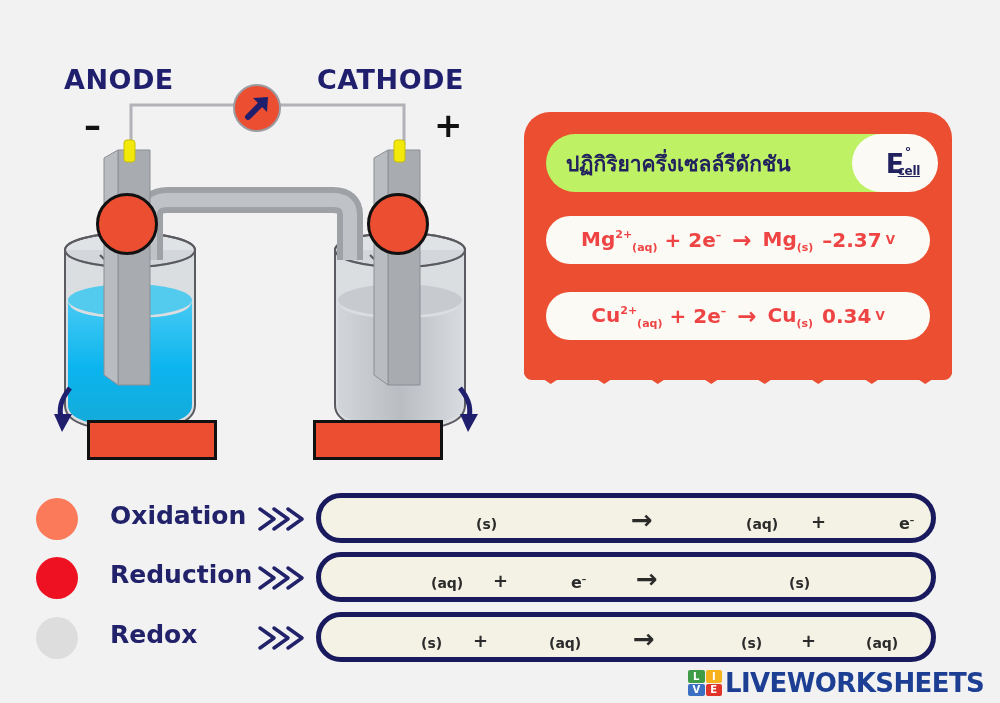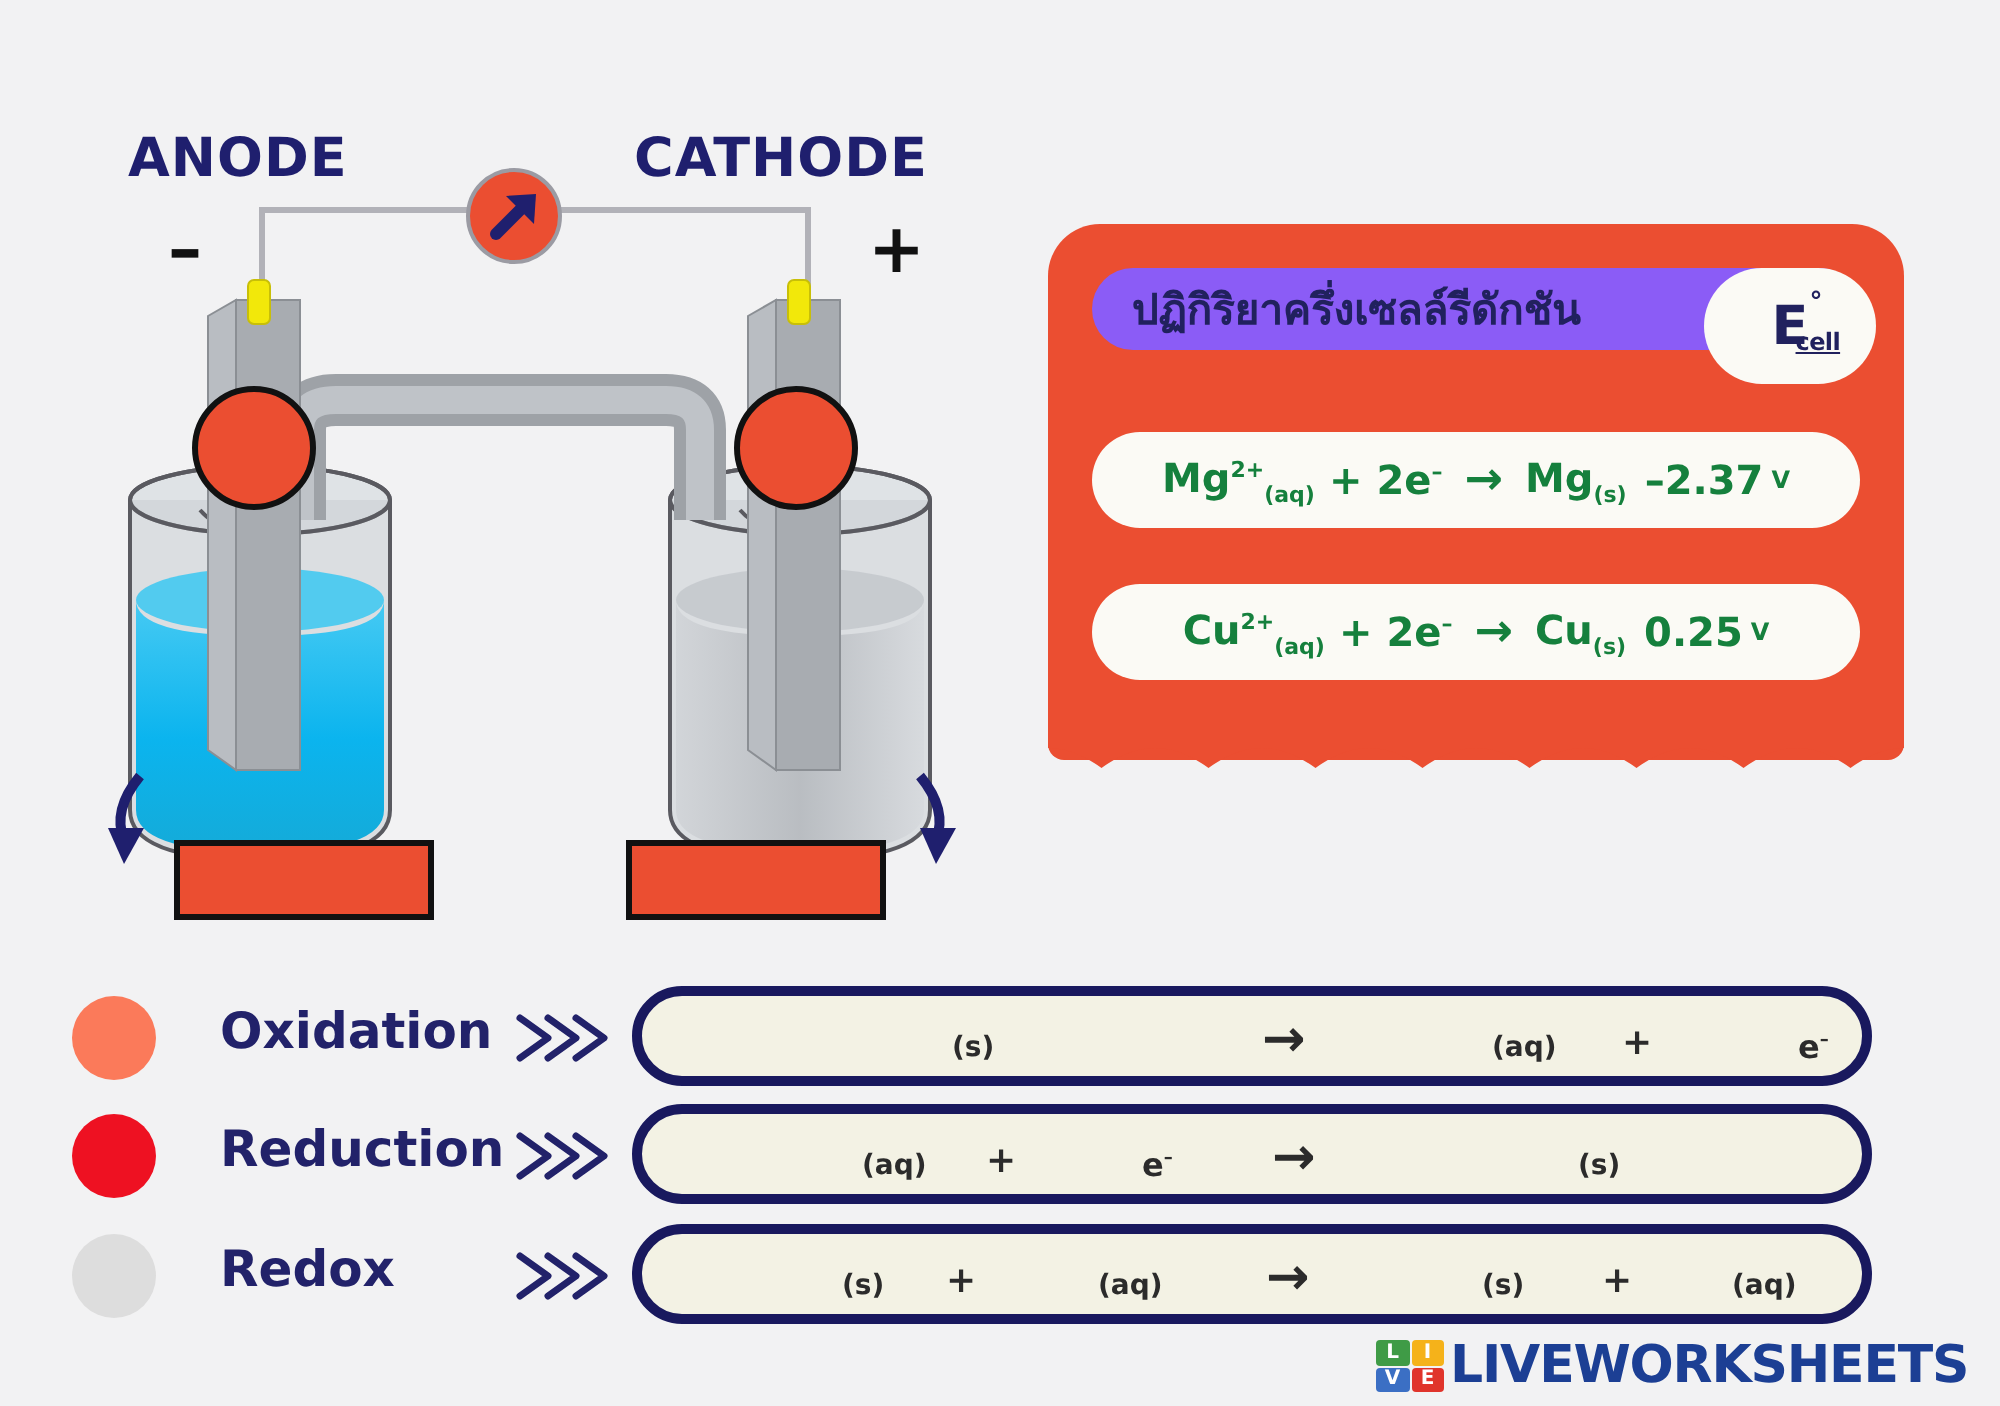--- a/index.html
+++ b/index.html
@@ -73,22 +73,22 @@
     border-radius: 26px 26px 8px 8px;
   }
   #panel-scallop {
     position: absolute;
     left: 0; top: 252px;
     width: 428px; height: 28px;
   }
   #panel-header {
     position: absolute;
     left: 22px; top: 22px;
-    width: 384px; height: 41px;
-    background: #8b5cf6;
+    width: 384px; height: 58px;
+    background: #bef264;
     border-radius: 29px;
     display: flex;
     align-items: center;
     justify-content: flex-start;
   }
   #panel-header-text {
     color: #21215e;
     font-weight: bold;
     font-size: 21px;
     margin-left: 20px;
@@ -132,21 +132,21 @@
 
   .eq-row {
     position: absolute;
     left: 22px;
     width: 384px; height: 48px;
     background: #fbfaf5;
     border-radius: 24px;
     display: flex;
     align-items: center;
     justify-content: center;
-    color: #15803d;
+    color: #ef4444;
     font-weight: bold;
     font-size: 20px;
     white-space: nowrap;
     font-family: "DejaVu Sans", "Liberation Sans", sans-serif;
   }
   #eq-row-1 { top: 104px; }
   #eq-row-2 { top: 180px; }
   .eq-species { position: relative; }
   .eq-sup {
     font-size: 11px;
@@ -394,21 +394,21 @@
     </div>
 
     <div class="eq-row" id="eq-row-2">
       <span class="eq-species">
         <span>Cu</span><span class="eq-sup">2+</span><span class="eq-sub">(aq)</span>
       </span>
       <span class="eq-plus">+</span>
       <span><span>2e</span><span class="eq-sup">–</span></span>
       <span class="eq-arrow">→</span>
       <span><span>Cu</span><span class="eq-sub">(s)</span></span>
-      <span class="eq-value">0.25</span>
+      <span class="eq-value">0.34</span>
       <span class="eq-volt-unit">V</span>
     </div>
   </div>
 
   <div id="answers-section">
     <div class="answer-line" id="answer-line-1">
         <div class="legend-dot" style="background: rgb(251, 122, 90);"></div>
         <div class="legend-label">Oxidation</div>
         <svg class="chevrons" viewBox="0 0 56 32">
           <polyline points="4,6 18,16 4,26" fill="none" stroke="#22226a" stroke-width="3.5" stroke-linecap="round" stroke-linejoin="round"></polyline>

